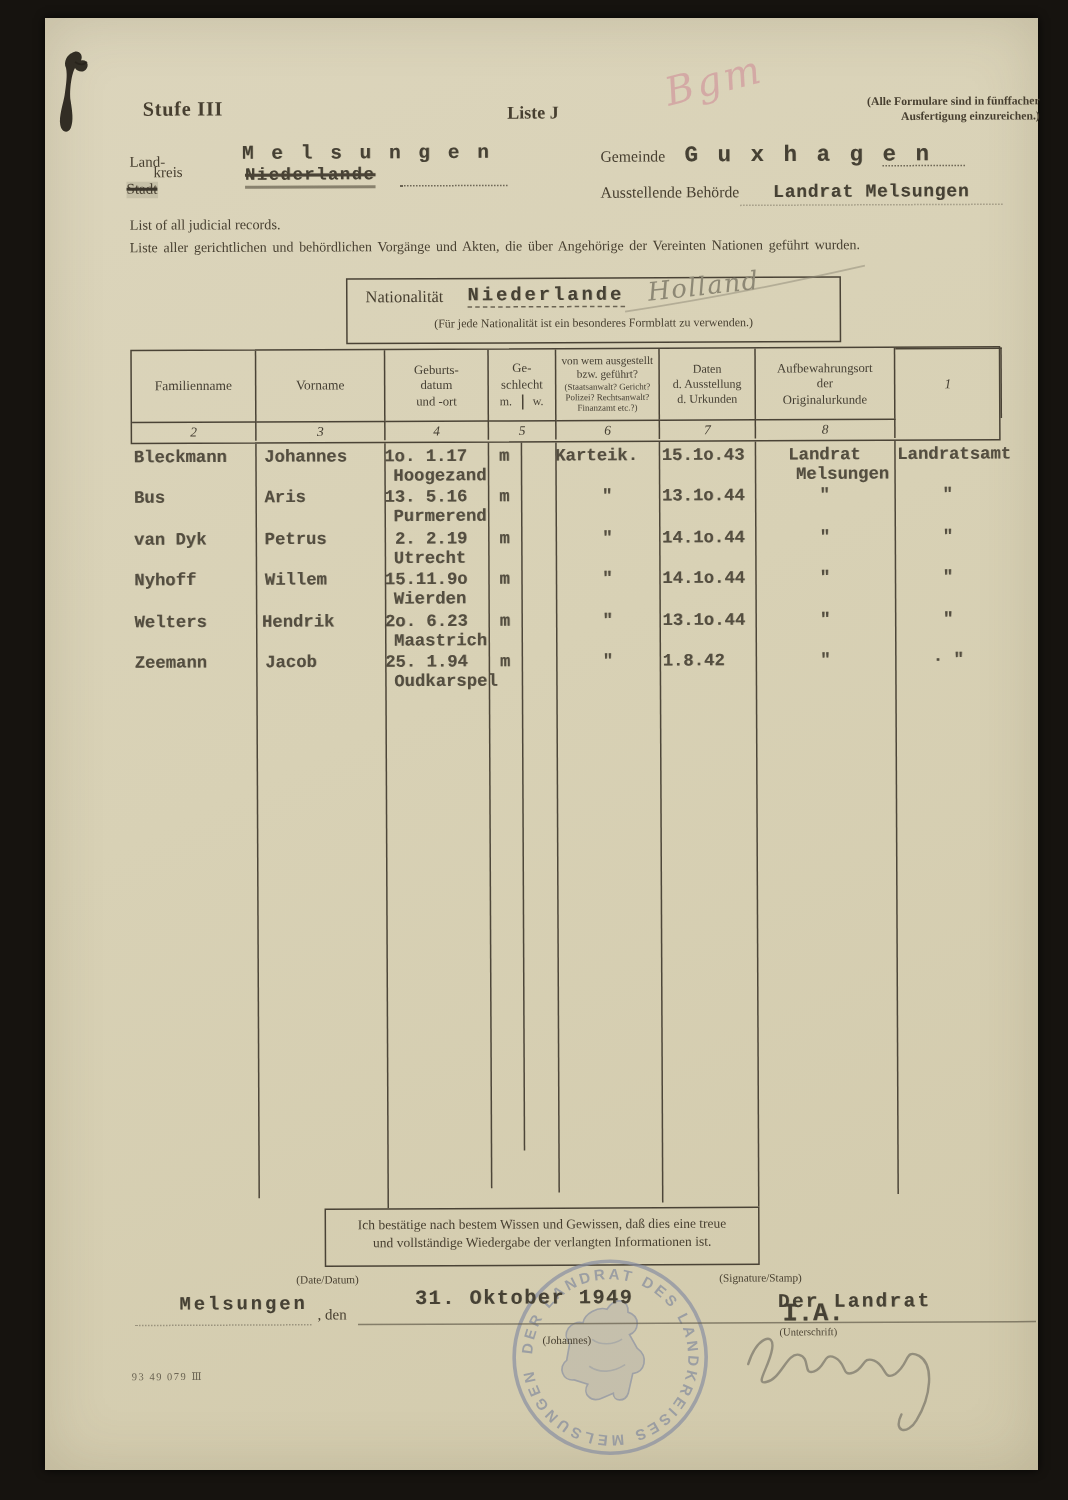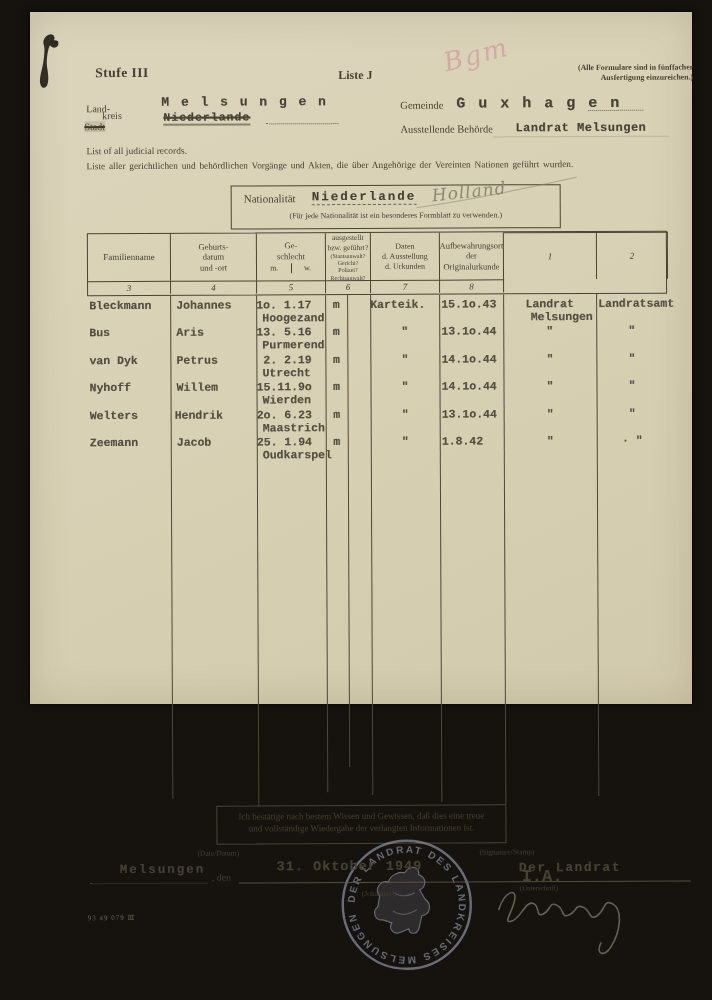--- a/index.html
+++ b/index.html
@@ -2,21 +2,21 @@
 <html><head>
 <meta charset="utf-8">
 <style>
   html,body{margin:0;padding:0;}
   body{
     width:712px;height:1000px;position:relative;overflow:hidden;
     background:#16130f;
     font-family:"Liberation Serif","DejaVu Serif",serif;
   }
   .paper{
-    position:absolute;left:30px;top:12px;width:662px;height:692px;
+    position:absolute;left:30px;top:12px;width:662px;height:968px;
     background:linear-gradient(155deg,#dcd5bc 0%,#d8d1b5 45%,#d2caac 100%);
     box-shadow:inset 0 0 40px rgba(90,80,50,.18), 0 0 6px rgba(0,0,0,.8);
   }
   .inner{position:absolute;left:0;top:0;width:662px;height:974px;transform:rotate(-0.25deg);}
   .abs{position:absolute;}
   .print{color:#473f30;font-family:"Liberation Serif","DejaVu Serif",serif;}
   .pre{white-space:pre-line;}
   .typed{
     font-family:"Liberation Mono","DejaVu Sans Mono",monospace;
     font-weight:600;color:#544e40;white-space:pre;
@@ -112,20 +112,21 @@
     <div class="abs hand" style="left:200px;top:-4px;font-size:17px;transform:rotate(-6deg);letter-spacing:1px">Holland</div>
     <div class="abs print" style="left:0;top:25px;width:100%;text-align:center;font-size:8px">(Für jede Nationalität ist ein besonderes Formblatt zu verwenden.)</div>
     <svg class="abs" style="left:180px;top:-12px;overflow:visible" width="170" height="40">
       <path d="M5,34 C60,26 120,14 165,4" stroke="#8d8875" stroke-width="1.2" fill="none" opacity=".5"></path>
     </svg>
   </div>
 
   <div class="table">
     <div class="thead">
       <div class="hcell pre" style="font-size:9px">Familienname</div>
+      <div class="hcell pre" style="font-size:9px">Vorname</div>
       <div class="hcell pre">Geburts-
 datum
 und -ort</div>
       <div class="hcell">
         <span class="pre">Ge-
 schlecht</span>
         <span class="mw">
           <span>m.</span>
           <span>w.</span>
         </span>

